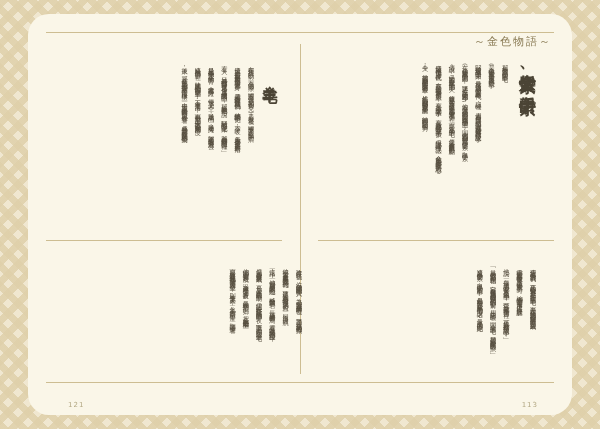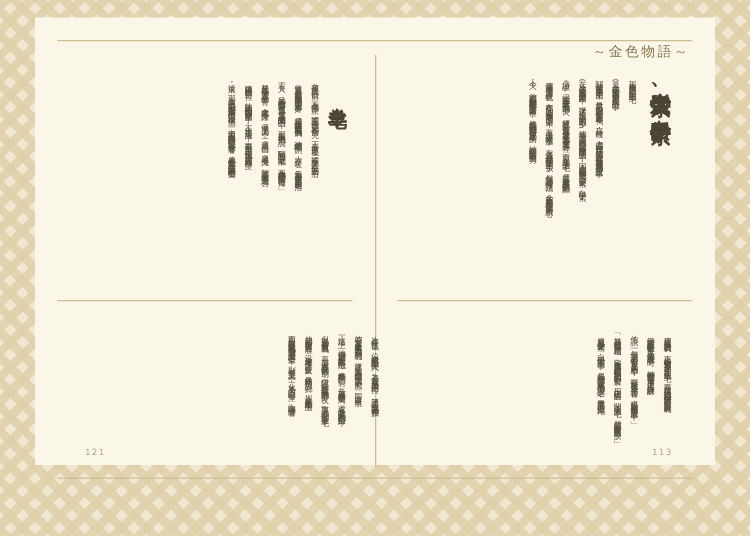--- a/index.html
+++ b/index.html
@@ -25,23 +25,24 @@
       repeating-linear-gradient(45deg, rgba(223,208,170,0.85) 0 7px, rgba(240,231,208,0.0) 7px 14px);
     box-sizing: border-box;
   }
 
   
   #paper {
     position: absolute;
     left: 28px;
     top: 14px;
     width: 544px;
-    height: 358px;
+    height: 401px;
     background: #faf6e8;
     box-sizing: border-box;
+    border-radius: 21px;
   }
 
   
   .rule {
     position: absolute;
     background: #cdbd92;
   }
   .rule.h { height: 1px; }
   .rule.v { width: 1px; }
 

